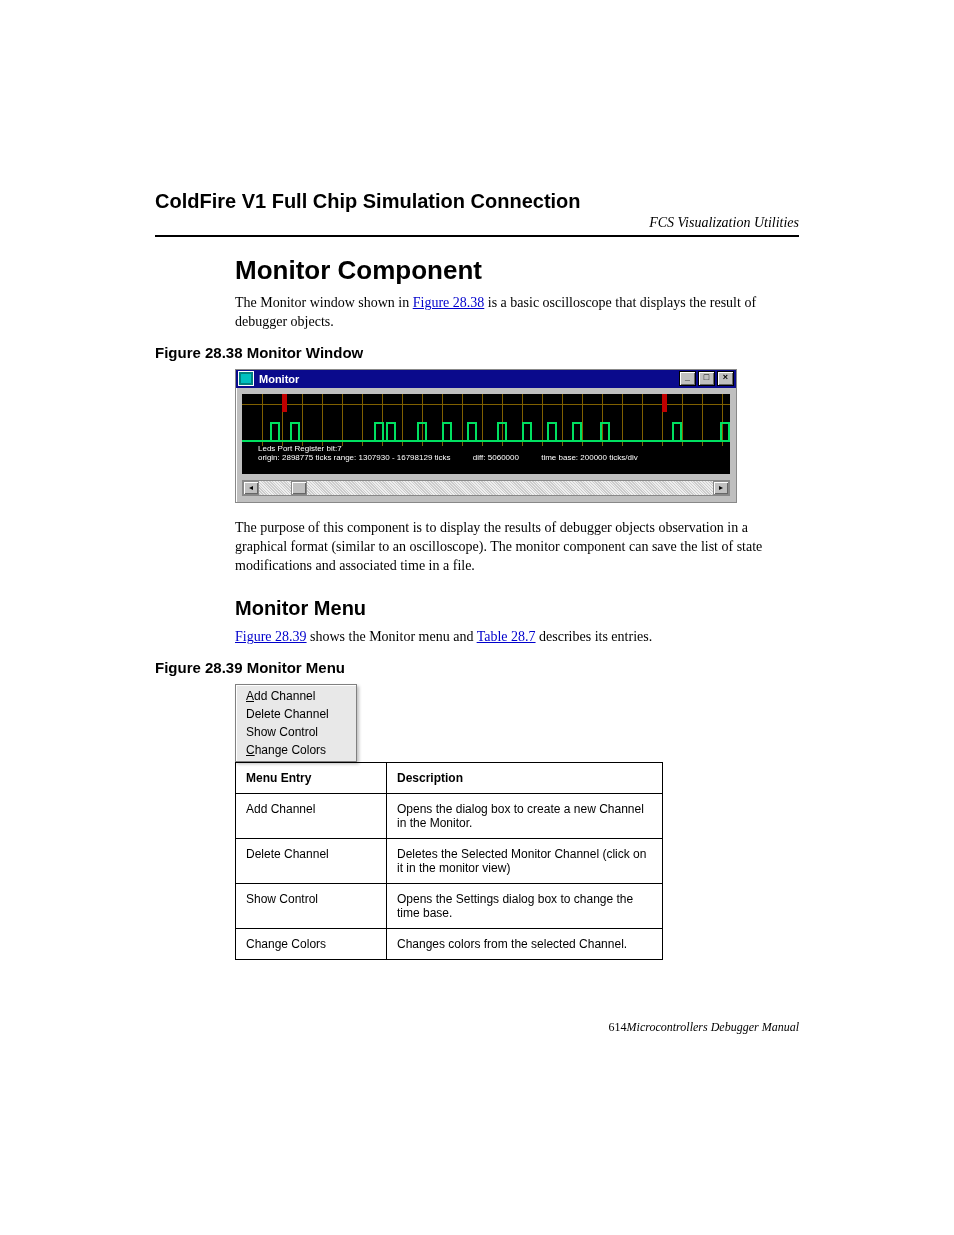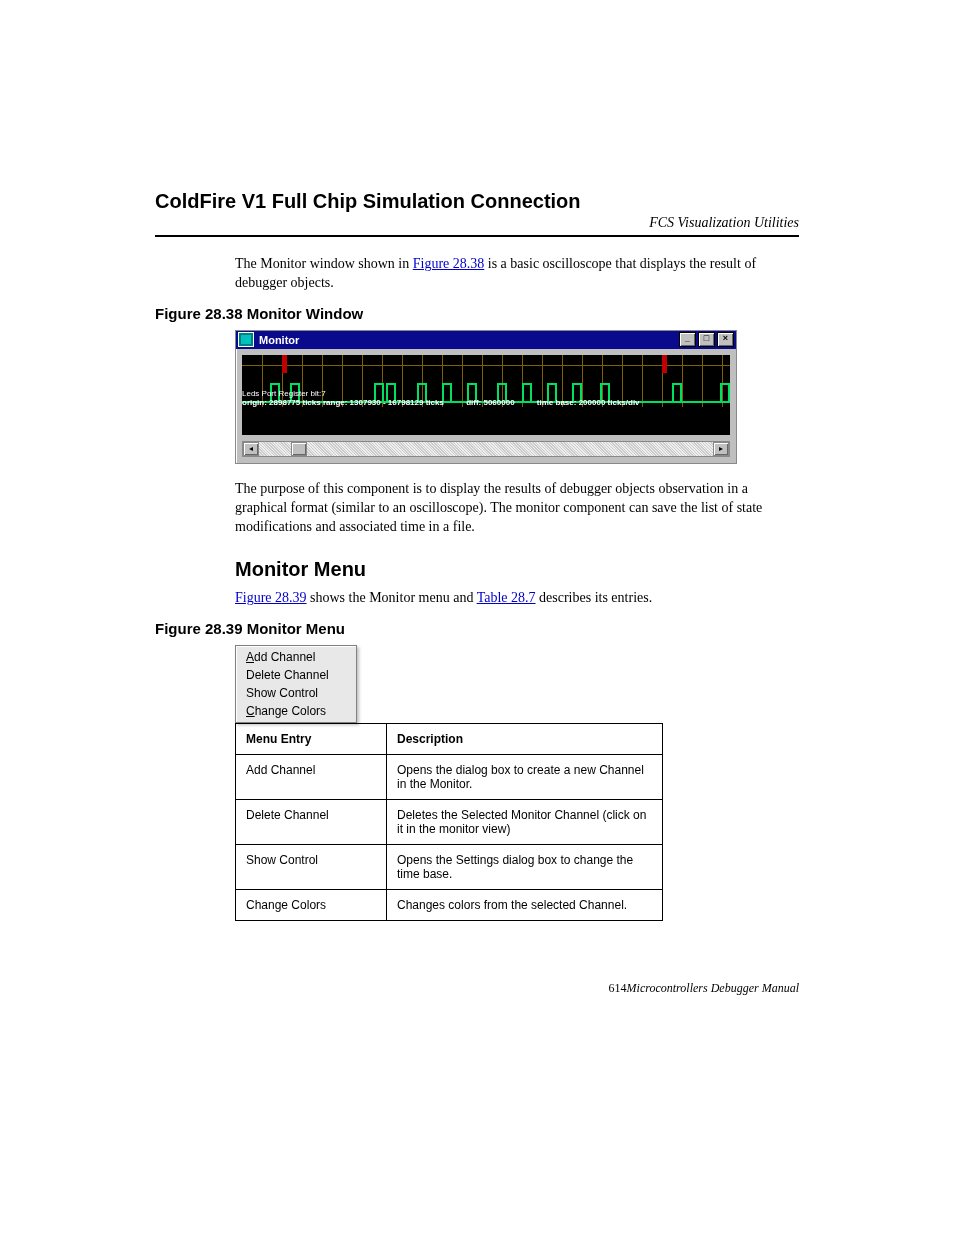--- a/index.html
+++ b/index.html
@@ -139,31 +139,31 @@
   }
   .scope-marker {
     position: absolute;
     top: 0;
     width: 5px;
     height: 18px;
     background: #c00000;
   }
   .scope-status {
     position: absolute;
-    left: 0; right: 0; bottom: 16px;
+    left: 0; right: 0; bottom: 0;
     height: 28px;
     color: #fff;
     font-family: Arial, sans-serif;
     font-size: 8px;
-    padding: 2px 0;
+    padding: 2px 16px;
     line-height: 1.2;
   }
   .scope-status .l1 { display: block; }
   .scope-status .l2 { display: block; }
-  .scope-status .seg { display: inline-block; margin-right: 20px; font-weight: bold; }
+  .scope-status .seg { display: inline-block; margin-right: 20px; }
   .scrollbar-h {
     margin: 0 6px 6px 6px;
     height: 14px;
     background: repeating-linear-gradient(45deg,#ccc 0,#ccc 1px,#eee 1px,#eee 2px);
     border: 1px solid #888;
     position: relative;
   }
   .scrollbar-btn {
     width: 14px; height: 12px;
     background: #c0c0c0;
@@ -224,20 +224,21 @@
 </style>
 </head>
 <body>
 
 <div class="page">
 
   <div class="header-bold">ColdFire V1 Full Chip Simulation Connection</div>
   <div class="header-italic">FCS Visualization Utilities</div>
   <hr class="header-rule">
 
+  <h1 class="section-title">Monitor Component</h1>
   <p class="body-text">
     <span>The Monitor window shown in </span><a class="link">Figure 28.38</a><span> is a basic oscilloscope that displays the result of debugger objects.</span>
   </p>
 
   <div class="figure-caption">Figure 28.38  Monitor Window</div>
 
   <div class="monitor-window">
     <div class="monitor-titlebar">
       <span class="titlebar-icon"></span>
       <span class="titlebar-title">Monitor</span>

